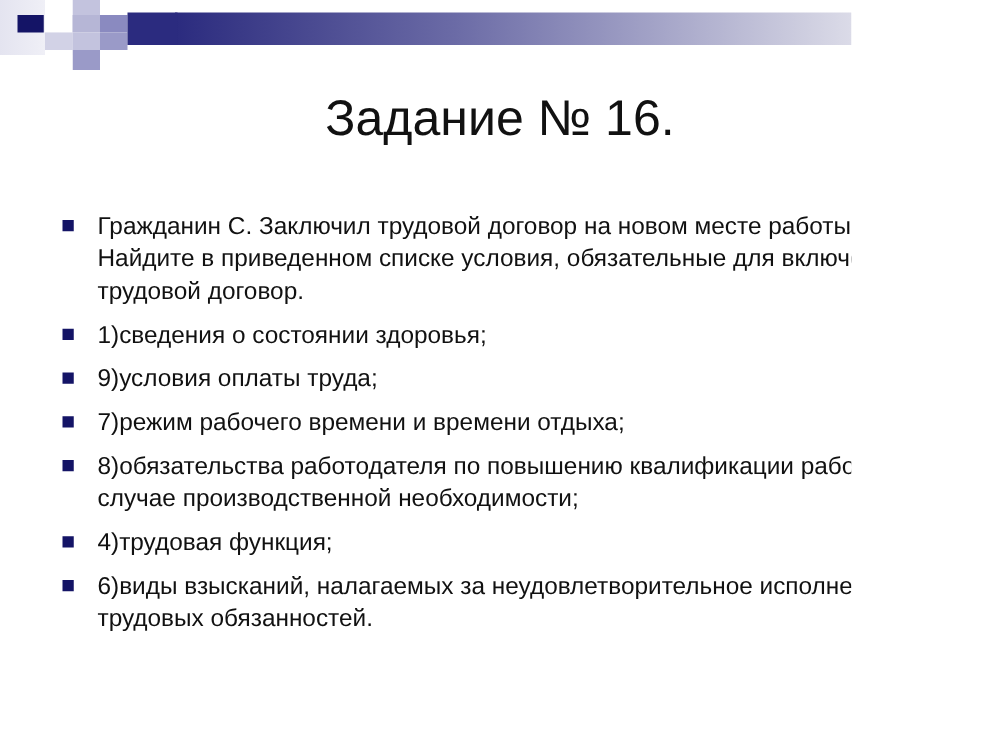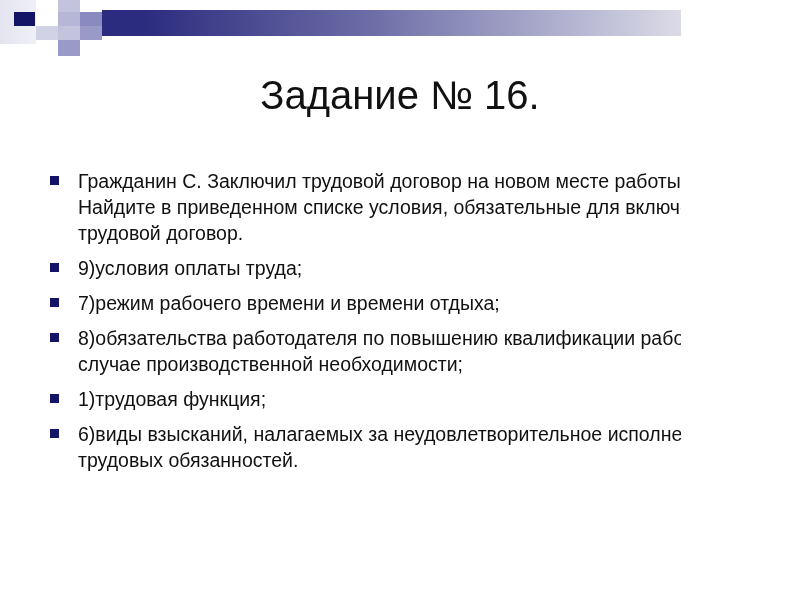--- a/index.html
+++ b/index.html
@@ -128,39 +128,43 @@
 
   <div class="title">Задание № 16.</div>
 
   <div class="body-list">
 
     <div class="bullet-row">
       <span class="marker"></span>
       <span class="txt">Гражданин С. Заключил трудовой договор на новом месте работы. Найдите в приведенном списке условия, обязательные для включения в трудовой договор.</span>
     </div>
 
+    <div class="bullet-row">
+      <span class="marker"></span>
+      <span class="txt">1)сведения о состоянии здоровья;</span>
+    </div>
 
     <div class="bullet-row">
       <span class="marker"></span>
       <span class="txt">9)условия оплаты труда;</span>
     </div>
 
     <div class="bullet-row">
       <span class="marker"></span>
       <span class="txt">7)режим рабочего времени и времени отдыха;</span>
     </div>
 
     <div class="bullet-row">
       <span class="marker"></span>
       <span class="txt">8)обязательства работодателя по повышению квалификации работника в случае производственной необходимости;</span>
     </div>
 
     <div class="bullet-row">
       <span class="marker"></span>
-      <span class="txt">1)трудовая функция;</span>
+      <span class="txt">4)трудовая функция;</span>
     </div>
 
     <div class="bullet-row">
       <span class="marker"></span>
       <span class="txt">6)виды взысканий, налагаемых за неудовлетворительное исполнение трудовых обязанностей.</span>
     </div>
 
   </div>
 
 </div>

